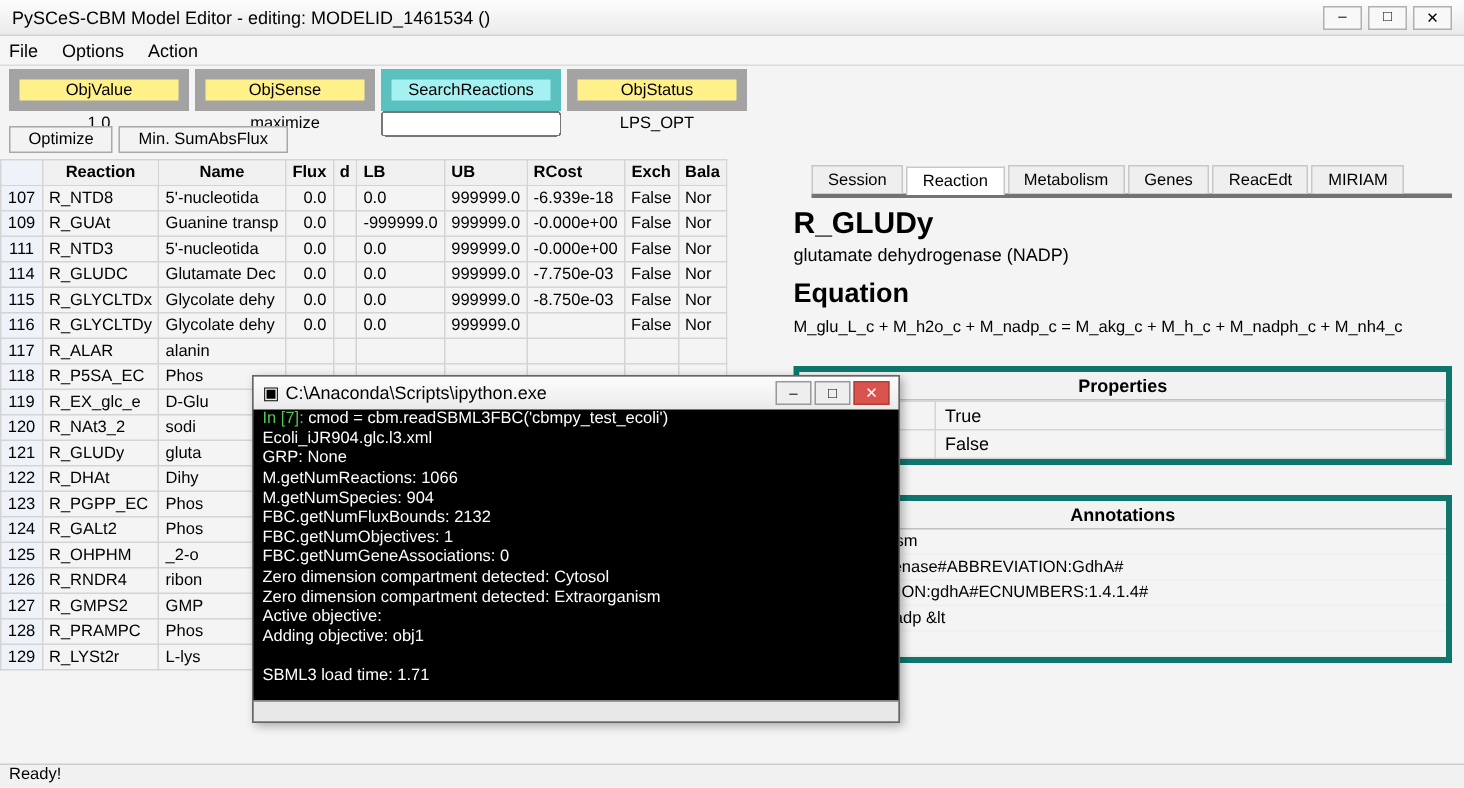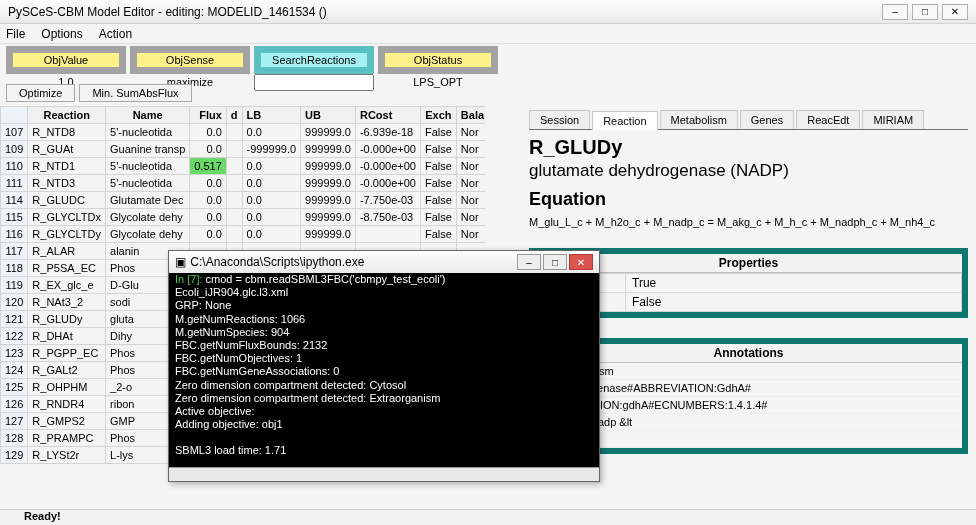--- a/index.html
+++ b/index.html
@@ -32,36 +32,36 @@
 .grid .flux { width: 45px; text-align: right; }
 .grid .d { width: 16px; }
 .grid .lb { width: 55px; text-align: left; }
 .grid .ub { width: 55px; text-align: left; }
 .grid .rcost { width: 65px; text-align: left; }
 .grid .exch { width: 36px; }
 .grid .bala { width: 36px; }
 .flux-green { background: #6ad96a; }
 
 .rightpane { flex: 1; padding: 4px 8px; font-size: 12px; overflow: hidden; }
-.tabs { display: flex; border-bottom: 1px solid #737373; font-size: 11px; }
+.tabs { display: flex; border-bottom: 3px solid #737373; font-size: 11px; margin-left: 12px; }
 .tabs span { padding: 3px 10px; border: 1px solid #c8c8c8; border-bottom: none; margin-right: 2px; background: #efefef; cursor: default; }
 .tabs span.active { background: #fff; position: relative; top: 1px; }
 .pane-title { font-size: 20px; font-weight: bold; margin: 6px 0 2px 0; }
-.pane-sub { font-size: 17px; margin-bottom: 8px; }
+.pane-sub { font-size: 12px; margin-bottom: 8px; }
 h3 { font-size: 18px; font-weight: bold; margin: 6px 0; }
 .eq { font-size: 11px; margin-bottom: 8px; }
-.prop-box { border: 6px solid #0f766e; margin-bottom: 6px; margin-top: 20px; }
+.prop-box { border: 4px solid #0f766e; margin-bottom: 6px; margin-top: 20px; }
 .prop-box .hdr { background: #f2f2f2; text-align: center; font-weight: bold; font-size: 12px; border-bottom: 1px solid #c0c0c0; padding: 2px 0; }
 .prop-box table { width: 100%; border-collapse: collapse; font-size: 12px; }
 .prop-box td { border: 1px solid #d4d4d4; padding: 2px 6px; }
 .prop-box td:first-child { width: 90px; }
 .anno-list { font-size: 11px; }
 .anno-list div { padding: 2px 4px; border-bottom: 1px solid #eee; }
 
-.statusbar { position: absolute; bottom: 0; left: 0; right: 0; height: 16px; background: #f1f1f1; border-top: 1px solid #d0d0d0; font-size: 11px; padding: 0 24px; font-weight: bold; }
+.statusbar { position: absolute; bottom: 0; left: 0; right: 0; height: 16px; background: #f1f1f1; border-top: 1px solid #d0d0d0; font-size: 11px; padding: 0 6px; }
 
 .console { position: absolute; left: 168px; top: 250px; width: 432px; height: 232px; border: 1px solid #666; box-shadow: 2px 2px 6px rgba(0,0,0,0.3); background: #000; color: #fff; font-family: Consolas, monospace; font-size: 11px; display: flex; flex-direction: column; }
 .console-title { height: 22px; background: linear-gradient(#fdfdfd,#eaeaea); color: #000; display: flex; align-items: center; padding: 0 6px; font-family: "Segoe UI"; font-size: 12px; }
 .console-title .spacer { flex: 1; }
 .console-title .cbtn { width: 24px; height: 16px; border: 1px solid #999; margin-left: 2px; display: flex; align-items: center; justify-content: center; font-size: 10px; background: #eee; }
 .console-title .cbtn.close { background: #d9534f; border-color: #b63c38; color: #fff; }
 .console-body { flex: 1; padding: 0 6px; overflow: hidden; line-height: 1.2; white-space: pre; }
 .console-scroll { height: 14px; background: #e8e8e8; border-top: 1px solid #999; }
 .pr-green { color: #4ec94e; }
 </style>
@@ -135,32 +135,20 @@
             <td class="exch">False</td>
             <td class="bala">Nor</td>
           </tr>
           <tr>
             <td class="rowhead">109</td>
             <td class="reac">R_GUAt</td>
             <td class="name">Guanine transp</td>
             <td class="flux">0.0</td>
             <td class="d"></td>
             <td class="lb">-999999.0</td>
-            <td class="ub">999999.0</td>
-            <td class="rcost">-0.000e+00</td>
-            <td class="exch">False</td>
-            <td class="bala">Nor</td>
-          </tr>
-          <tr>
-            <td class="rowhead">110</td>
-            <td class="reac">R_NTD1</td>
-            <td class="name">5'-nucleotida</td>
-            <td class="flux flux-green">0.517</td>
-            <td class="d"></td>
-            <td class="lb">0.0</td>
             <td class="ub">999999.0</td>
             <td class="rcost">-0.000e+00</td>
             <td class="exch">False</td>
             <td class="bala">Nor</td>
           </tr>
           <tr>
             <td class="rowhead">111</td>
             <td class="reac">R_NTD3</td>
             <td class="name">5'-nucleotida</td>
             <td class="flux">0.0</td>

